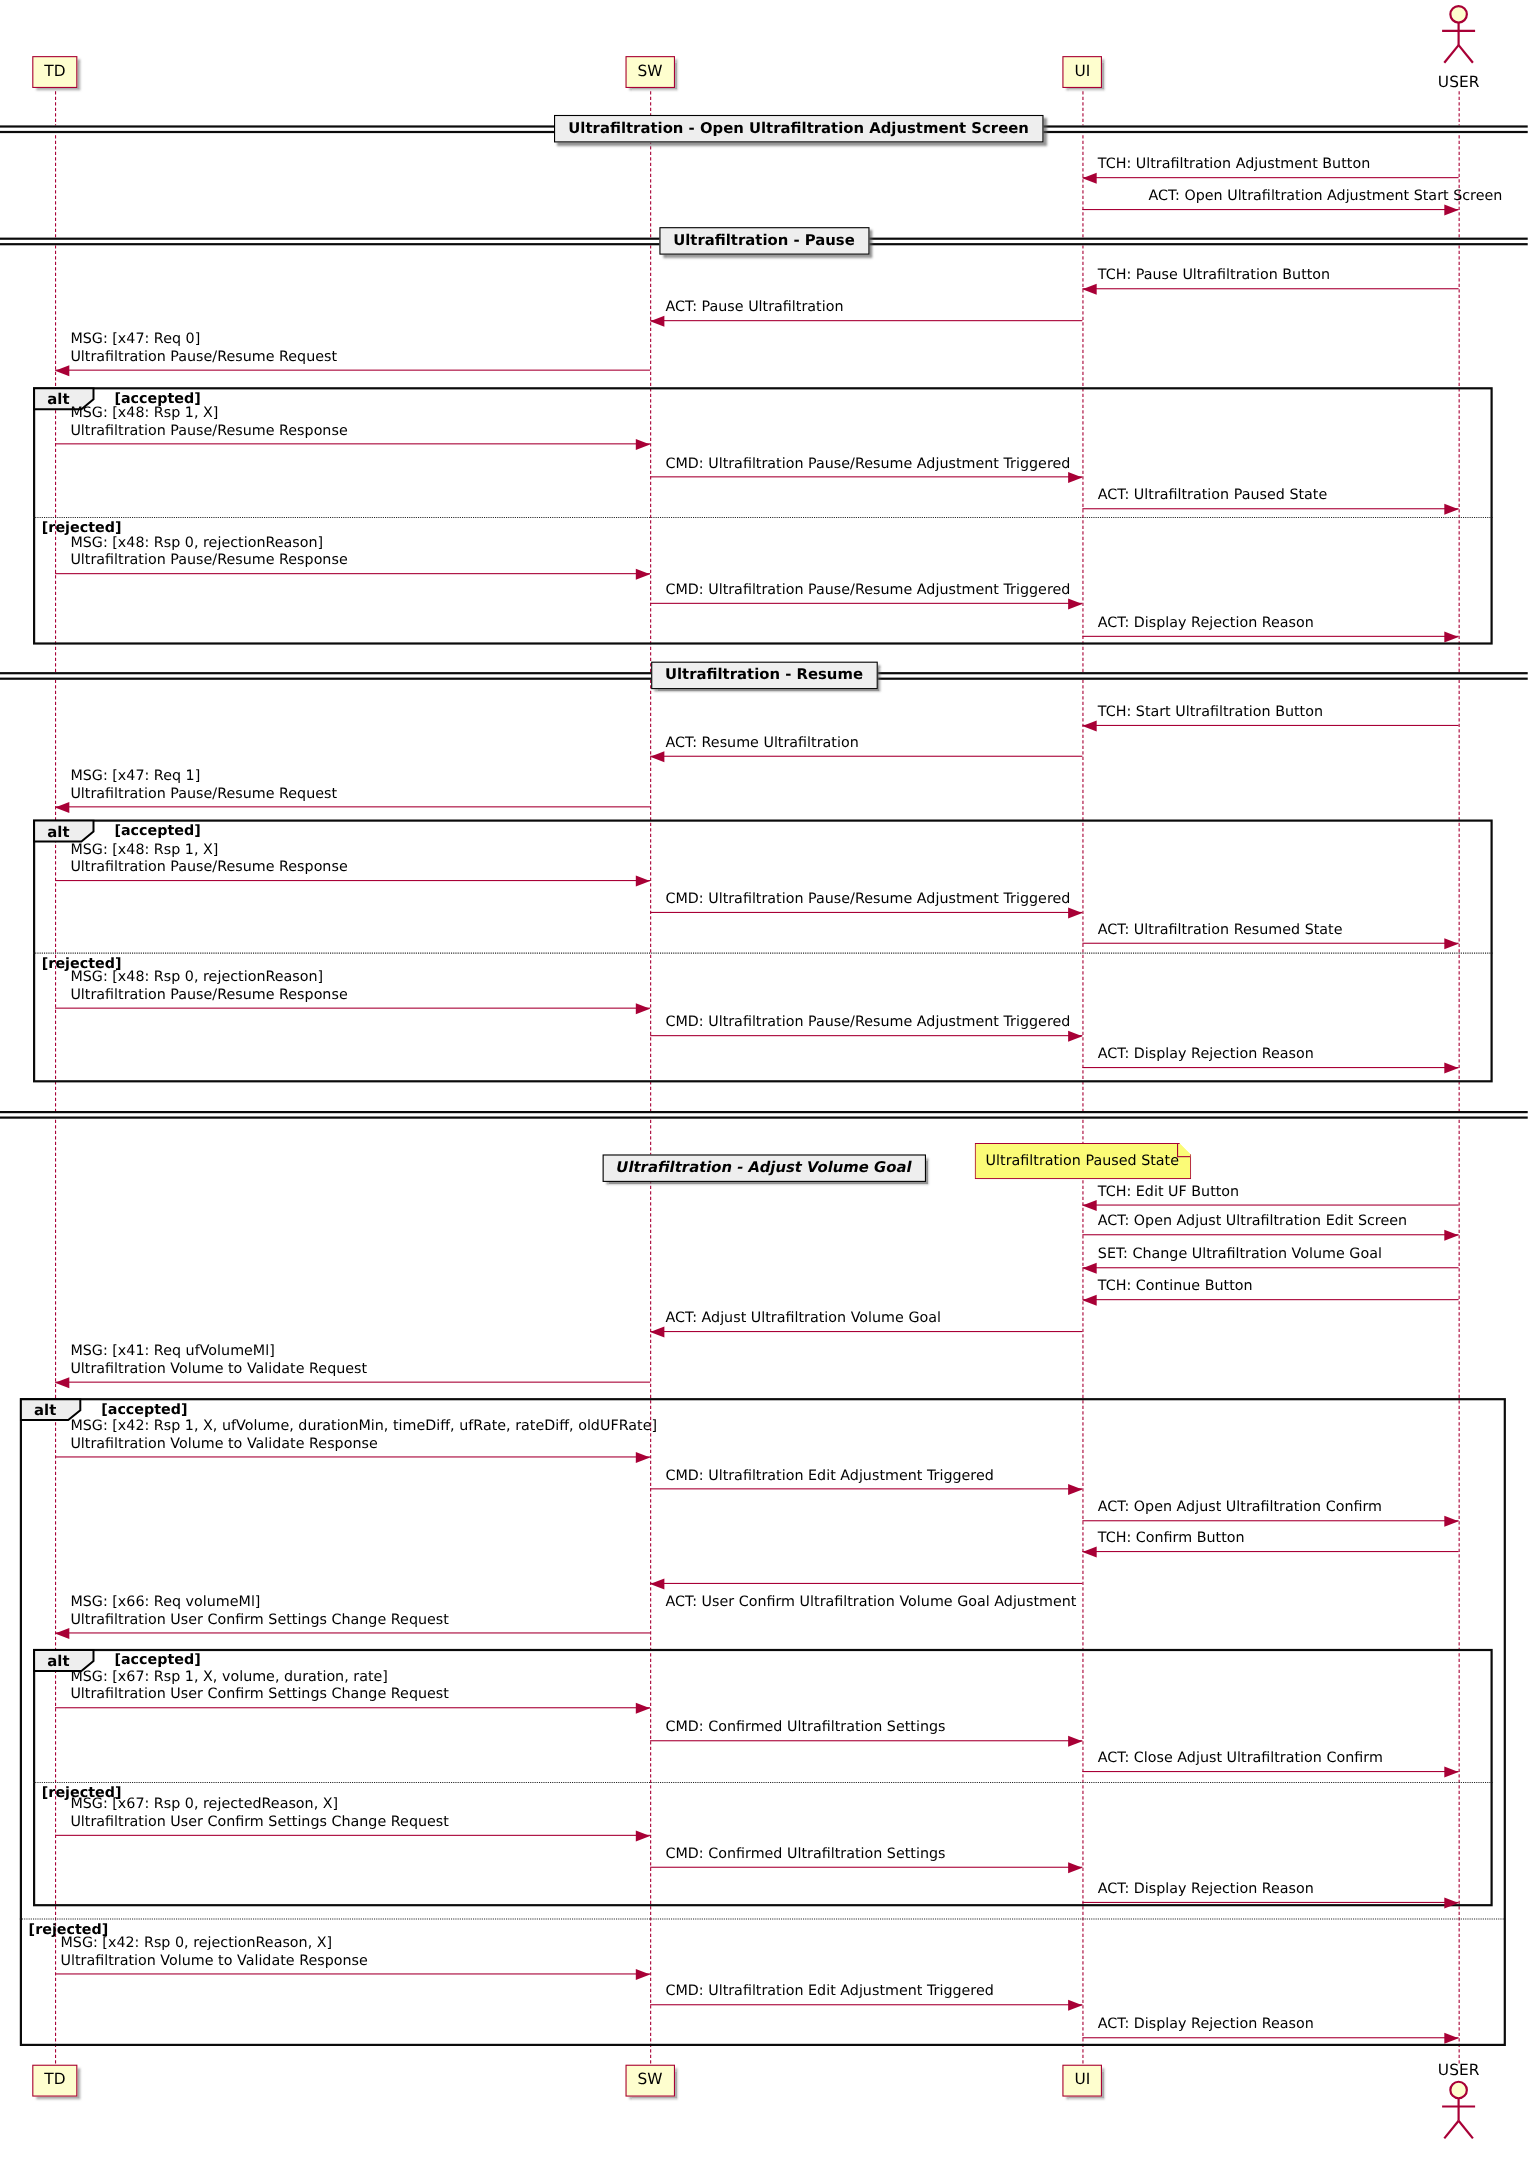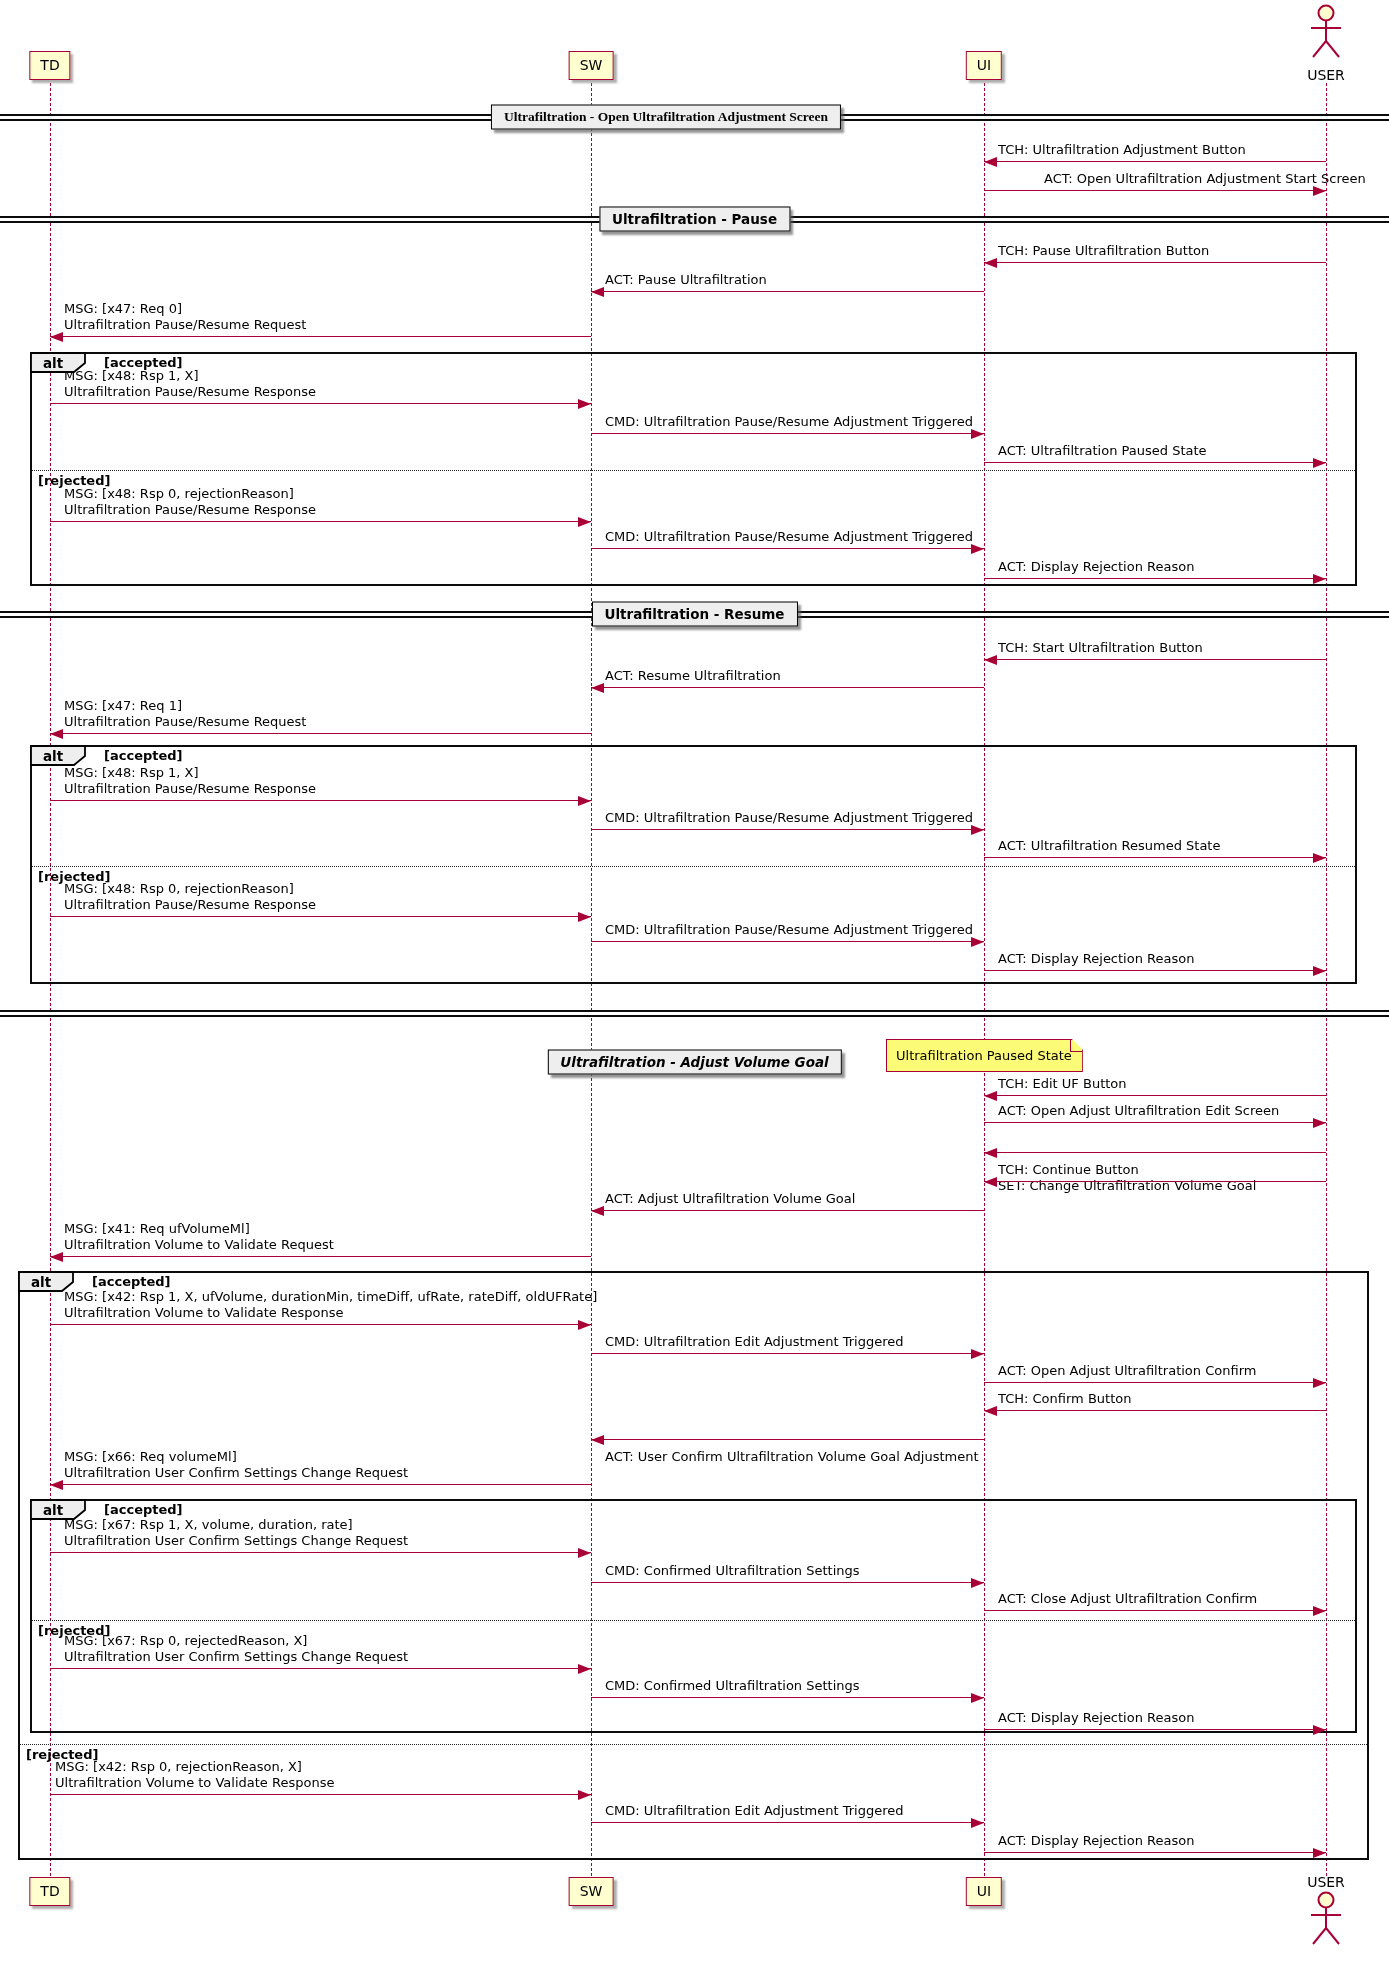--- a/index.html
+++ b/index.html
@@ -33,21 +33,21 @@
 </style>
 </head>
 <body>
 
 <div id="canvas">
     <div class="lifeline" style="left: 49.5px; top: 83px; height: 1793px;"></div>
     <div class="lifeline" style="left: 590.5px; top: 83px; height: 1793px;"></div>
     <div class="lifeline" style="left: 983.5px; top: 83px; height: 1793px;"></div>
     <div class="lifeline" style="left: 1325.5px; top: 83px; height: 1793px;"></div>
     <div class="divline" style="top: 114px;"></div>
-    <div class="divtitle" style="left: 666px; top: 117px; font-family: Liberation Serif, serif;">Ultrafiltration - Open Ultrafiltration Adjustment Screen</div>
+    <div class="divtitle" style="left: 726px; top: 117px;">Ultrafiltration - Open Ultrafiltration Adjustment Screen</div>
     <div class="divline" style="top: 216px;"></div>
     <div class="divtitle" style="left: 694.5px; top: 219px;">Ultrafiltration - Pause</div>
     <div class="divline" style="top: 611px;"></div>
     <div class="divtitle" style="left: 694.5px; top: 614px;">Ultrafiltration - Resume</div>
     <div class="divline" style="top: 1010px;"></div>
     <div class="divtitle" style="left: 694.5px; top: 1062px; font-style: italic;">Ultrafiltration - Adjust Volume Goal</div>
     <div class="pbox" style="left: 50px; top: 51px;">TD</div>
     <div class="pbox" style="left: 50px; top: 1877px;">TD</div>
     <div class="pbox" style="left: 591px; top: 51px;">SW</div>
     <div class="pbox" style="left: 591px; top: 1877px;">SW</div>
@@ -211,21 +211,21 @@
     <div class="mlabel" style="left: 998px; top: 1076px;">
       <div>TCH: Edit UF Button</div>
     </div>
     <div class="mline" style="left: 984px; top: 1122px; width: 342px;"></div>
     <div class="ah ah-r" style="left: 1313px; top: 1117.8px;"></div>
     <div class="mlabel" style="left: 998px; top: 1103px;">
       <div>ACT: Open Adjust Ultrafiltration Edit Screen</div>
     </div>
     <div class="mline" style="left: 984px; top: 1152px; width: 342px;"></div>
     <div class="ah ah-l" style="left: 984px; top: 1147.8px;"></div>
-    <div class="mlabel" style="left: 998px; top: 1133px; margin-top: 45px;">
+    <div class="mlabel" style="left: 998px; top: 1133px;">
       <div>SET: Change Ultrafiltration Volume Goal</div>
     </div>
     <div class="mline" style="left: 984px; top: 1181px; width: 342px;"></div>
     <div class="ah ah-l" style="left: 984px; top: 1176.8px;"></div>
     <div class="mlabel" style="left: 998px; top: 1162px;">
       <div>TCH: Continue Button</div>
     </div>
     <div class="mline" style="left: 591px; top: 1210px; width: 393px;"></div>
     <div class="ah ah-l" style="left: 591px; top: 1205.8px;"></div>
     <div class="mlabel" style="left: 605px; top: 1191px;">

